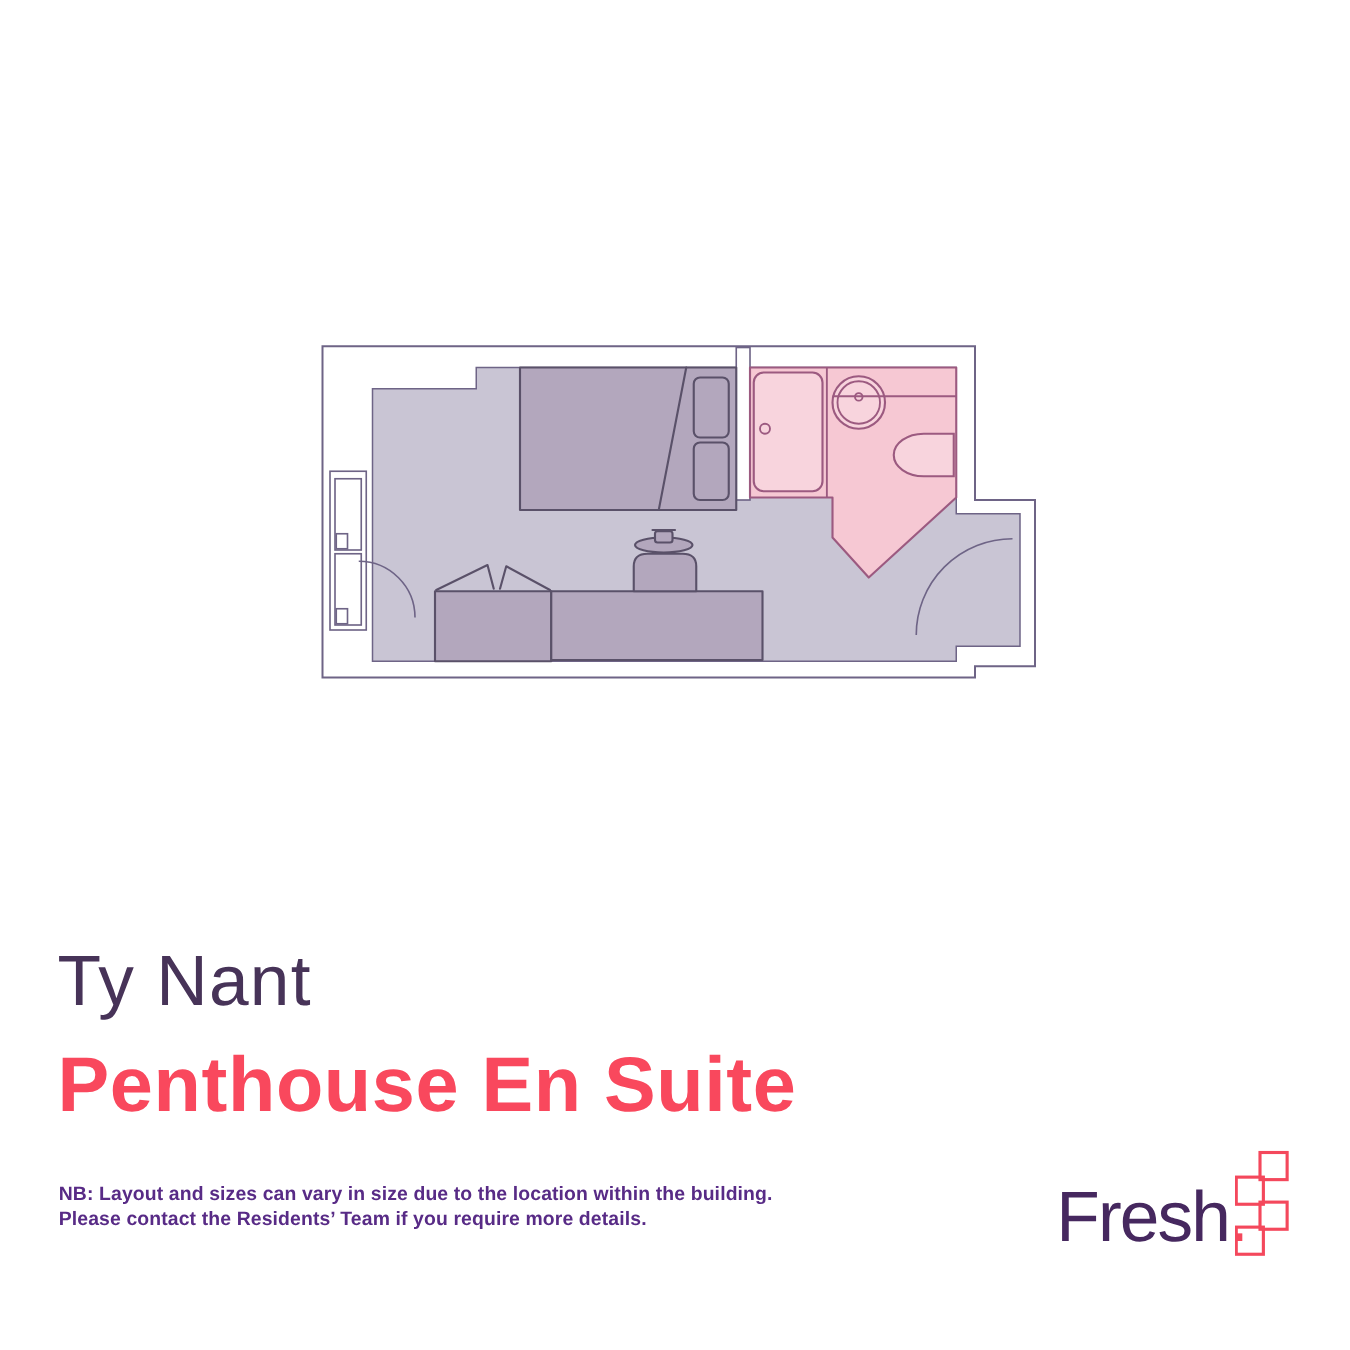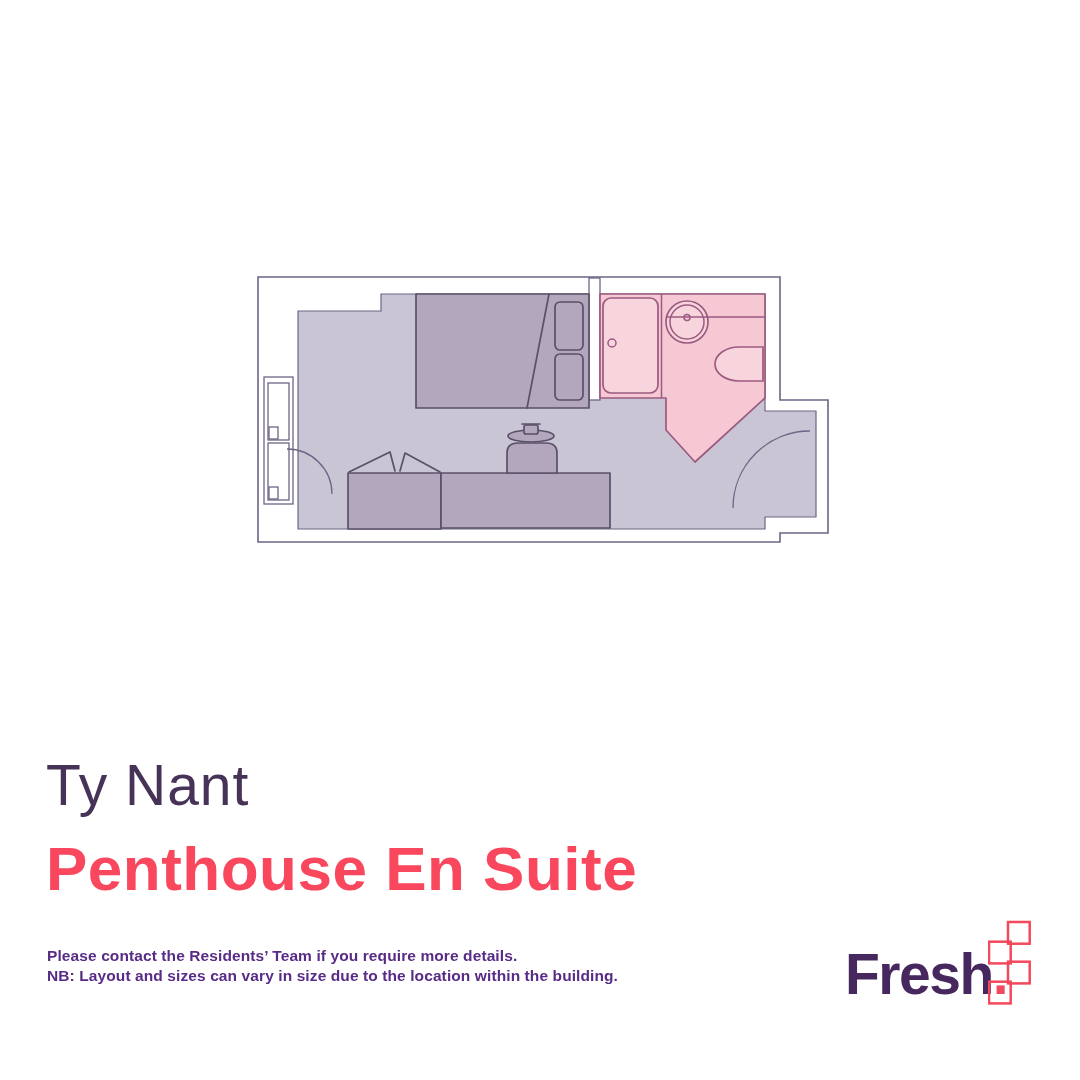--- a/index.html
+++ b/index.html
@@ -32,21 +32,21 @@
   .subtitle{
     position:absolute;left:46px;top:833px;font-size:62px;font-weight:700;
     color:var(--subtitle);letter-spacing:0.5px;
   }
   .note{
     position:absolute;left:47px;top:946px;font-size:15.5px;line-height:19.5px;
     font-weight:600;color:var(--note);letter-spacing:0.1px;
   }
   .brand{position:absolute;left:845px;top:941px;}
   .brand-word{
-    font-size:57px;font-weight:700;color:var(--logo-text);letter-spacing:-1.5px;
+    font-size:57px;font-weight:400;color:var(--logo-text);letter-spacing:-1.5px;
   }
   .brand-dot{color:var(--logo-accent);}
   .brand-mark{position:absolute;left:988px;top:919px;width:46px;height:88px;}
   .mark-sq{fill:none;stroke:var(--logo-accent);stroke-width:2.5;}
 </style>
 </head>
 <body>
 
 <div class="canvas">
 
@@ -100,22 +100,22 @@
     </g>
 
     <path class="thin" d="M287,449 A45,45 0 0 1 332,494"></path>
     <path class="thin" d="M733,508 A77,77 0 0 1 810,431"></path>
   </svg>
 
   <div class="title">Ty Nant</div>
   <div class="subtitle">Penthouse En Suite</div>
 
   <div class="note">
+    <div>NB: Layout and sizes can vary in size due to the location within the building.</div>
     <div>Please contact the Residents’ Team if you require more details.</div>
-    <div>NB: Layout and sizes can vary in size due to the location within the building.</div>
   </div>
 
   <div class="brand">
     <span class="brand-word">Fresh</span><span class="brand-word brand-dot">.</span>
   </div>
 
   <svg class="brand-mark" viewBox="0 0 46 88">
     <rect class="mark-sq" x="20" y="3" width="21.7" height="21.7"></rect>
     <rect class="mark-sq" x="1" y="22.7" width="21.7" height="21.7"></rect>
     <rect class="mark-sq" x="20" y="42.7" width="21.7" height="21.7"></rect>

